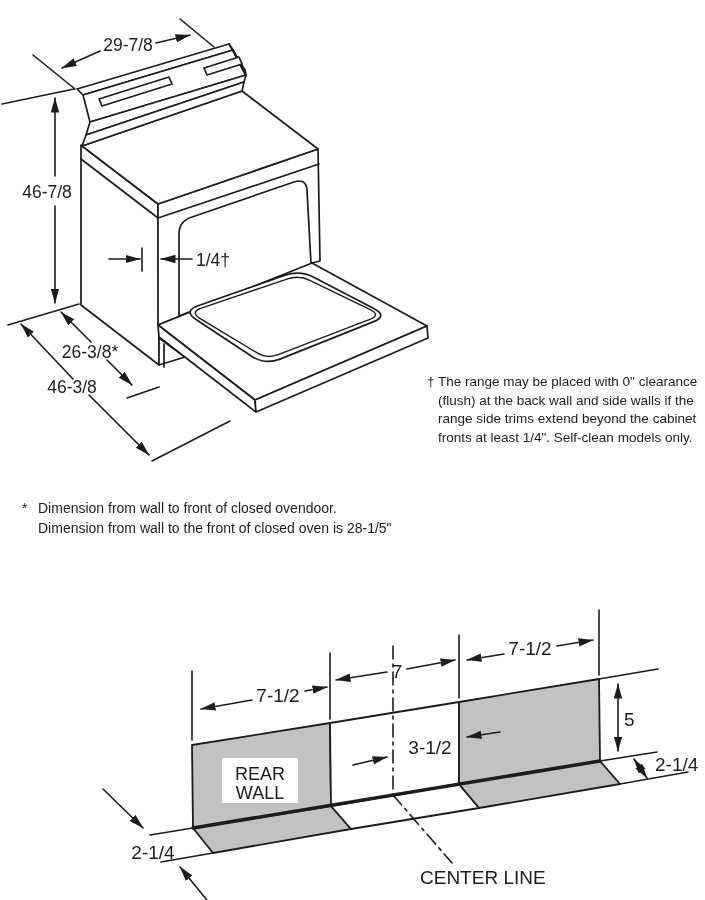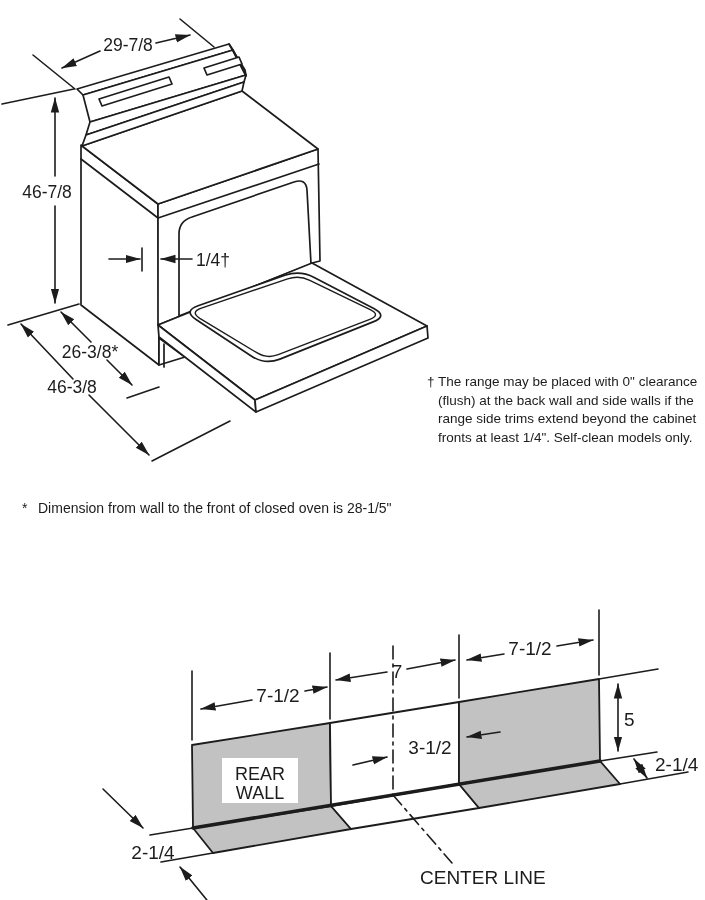--- a/index.html
+++ b/index.html
@@ -169,16 +169,17 @@
 <div class="note note-dagger">
   <span class="sym">†</span>
   <div class="nl">The range may be placed with 0" clearance</div>
   <div class="nl">(flush) at the back wall and side walls if the</div>
   <div class="nl">range side trims extend beyond the cabinet</div>
   <div class="nl">fronts at least 1/4". Self-clean models only.</div>
 </div>
 
 <div class="note note-star">
   <span class="sym">*</span>
+  <div class="nl">Dimension from wall to front of closed ovendoor.</div>
   <div class="nl">Dimension from wall to the front of closed oven is 28-1/5"</div>
 </div>
 
 </div>
 
 </body></html>

